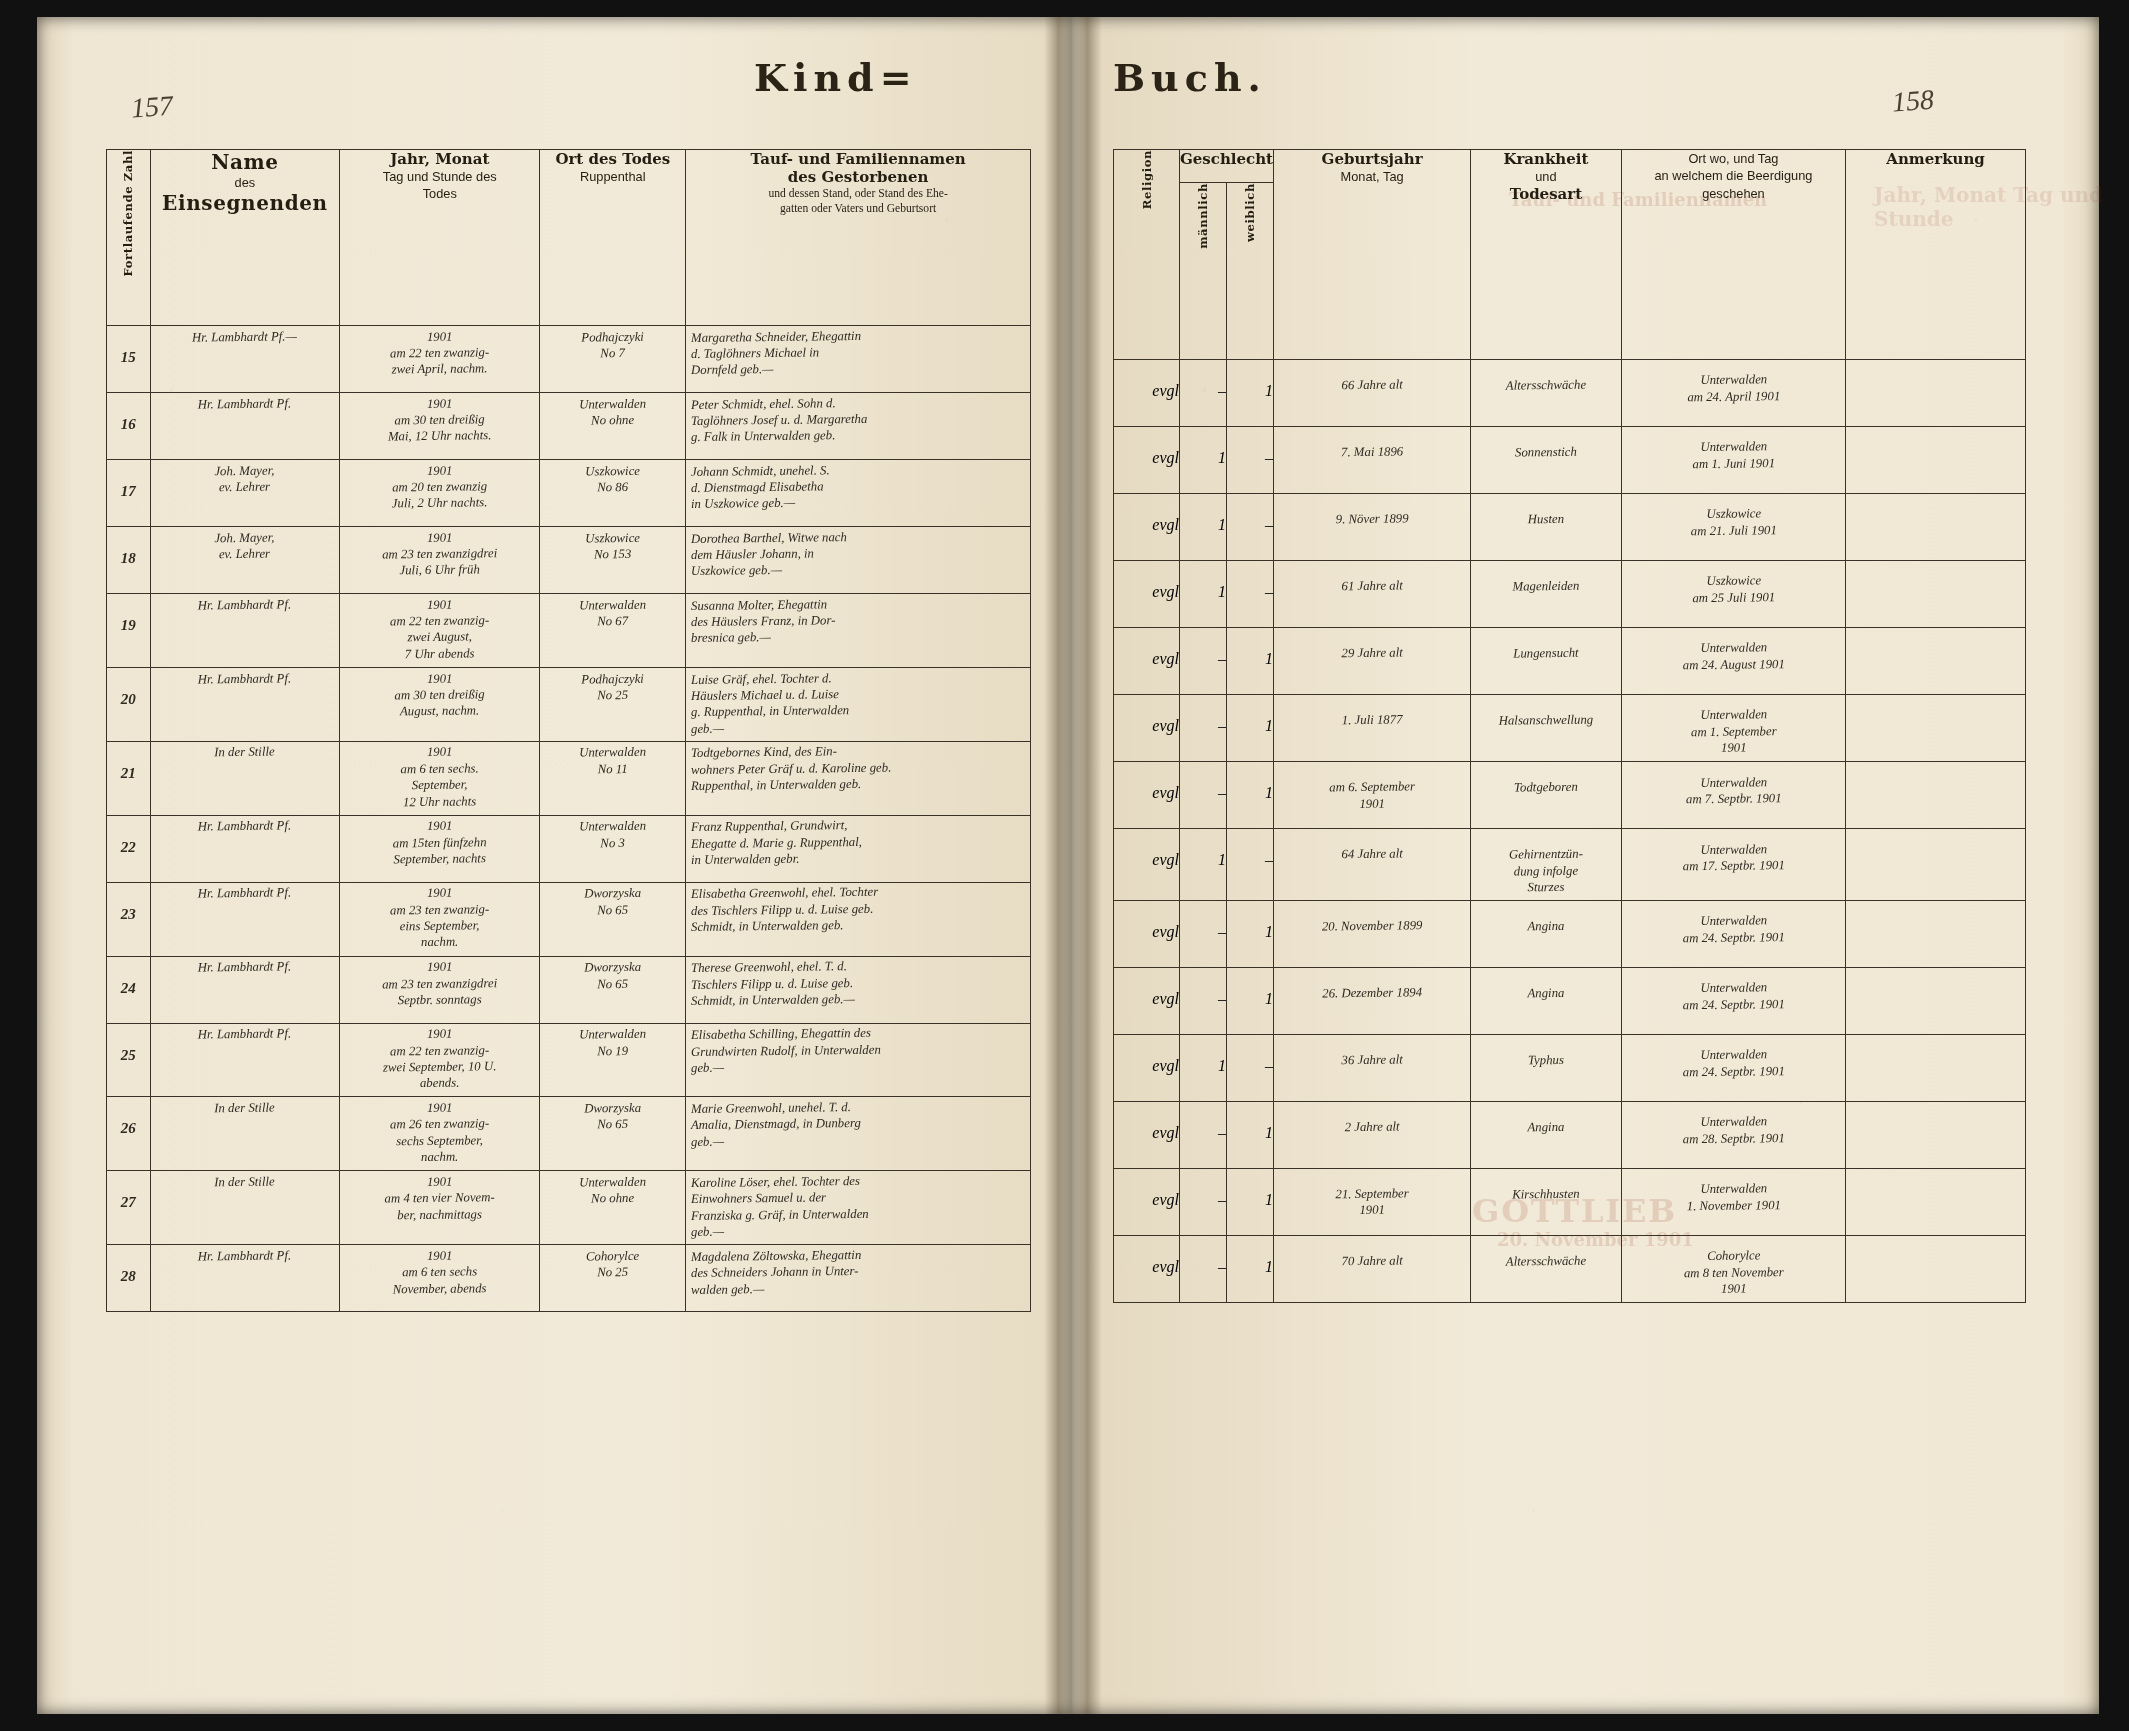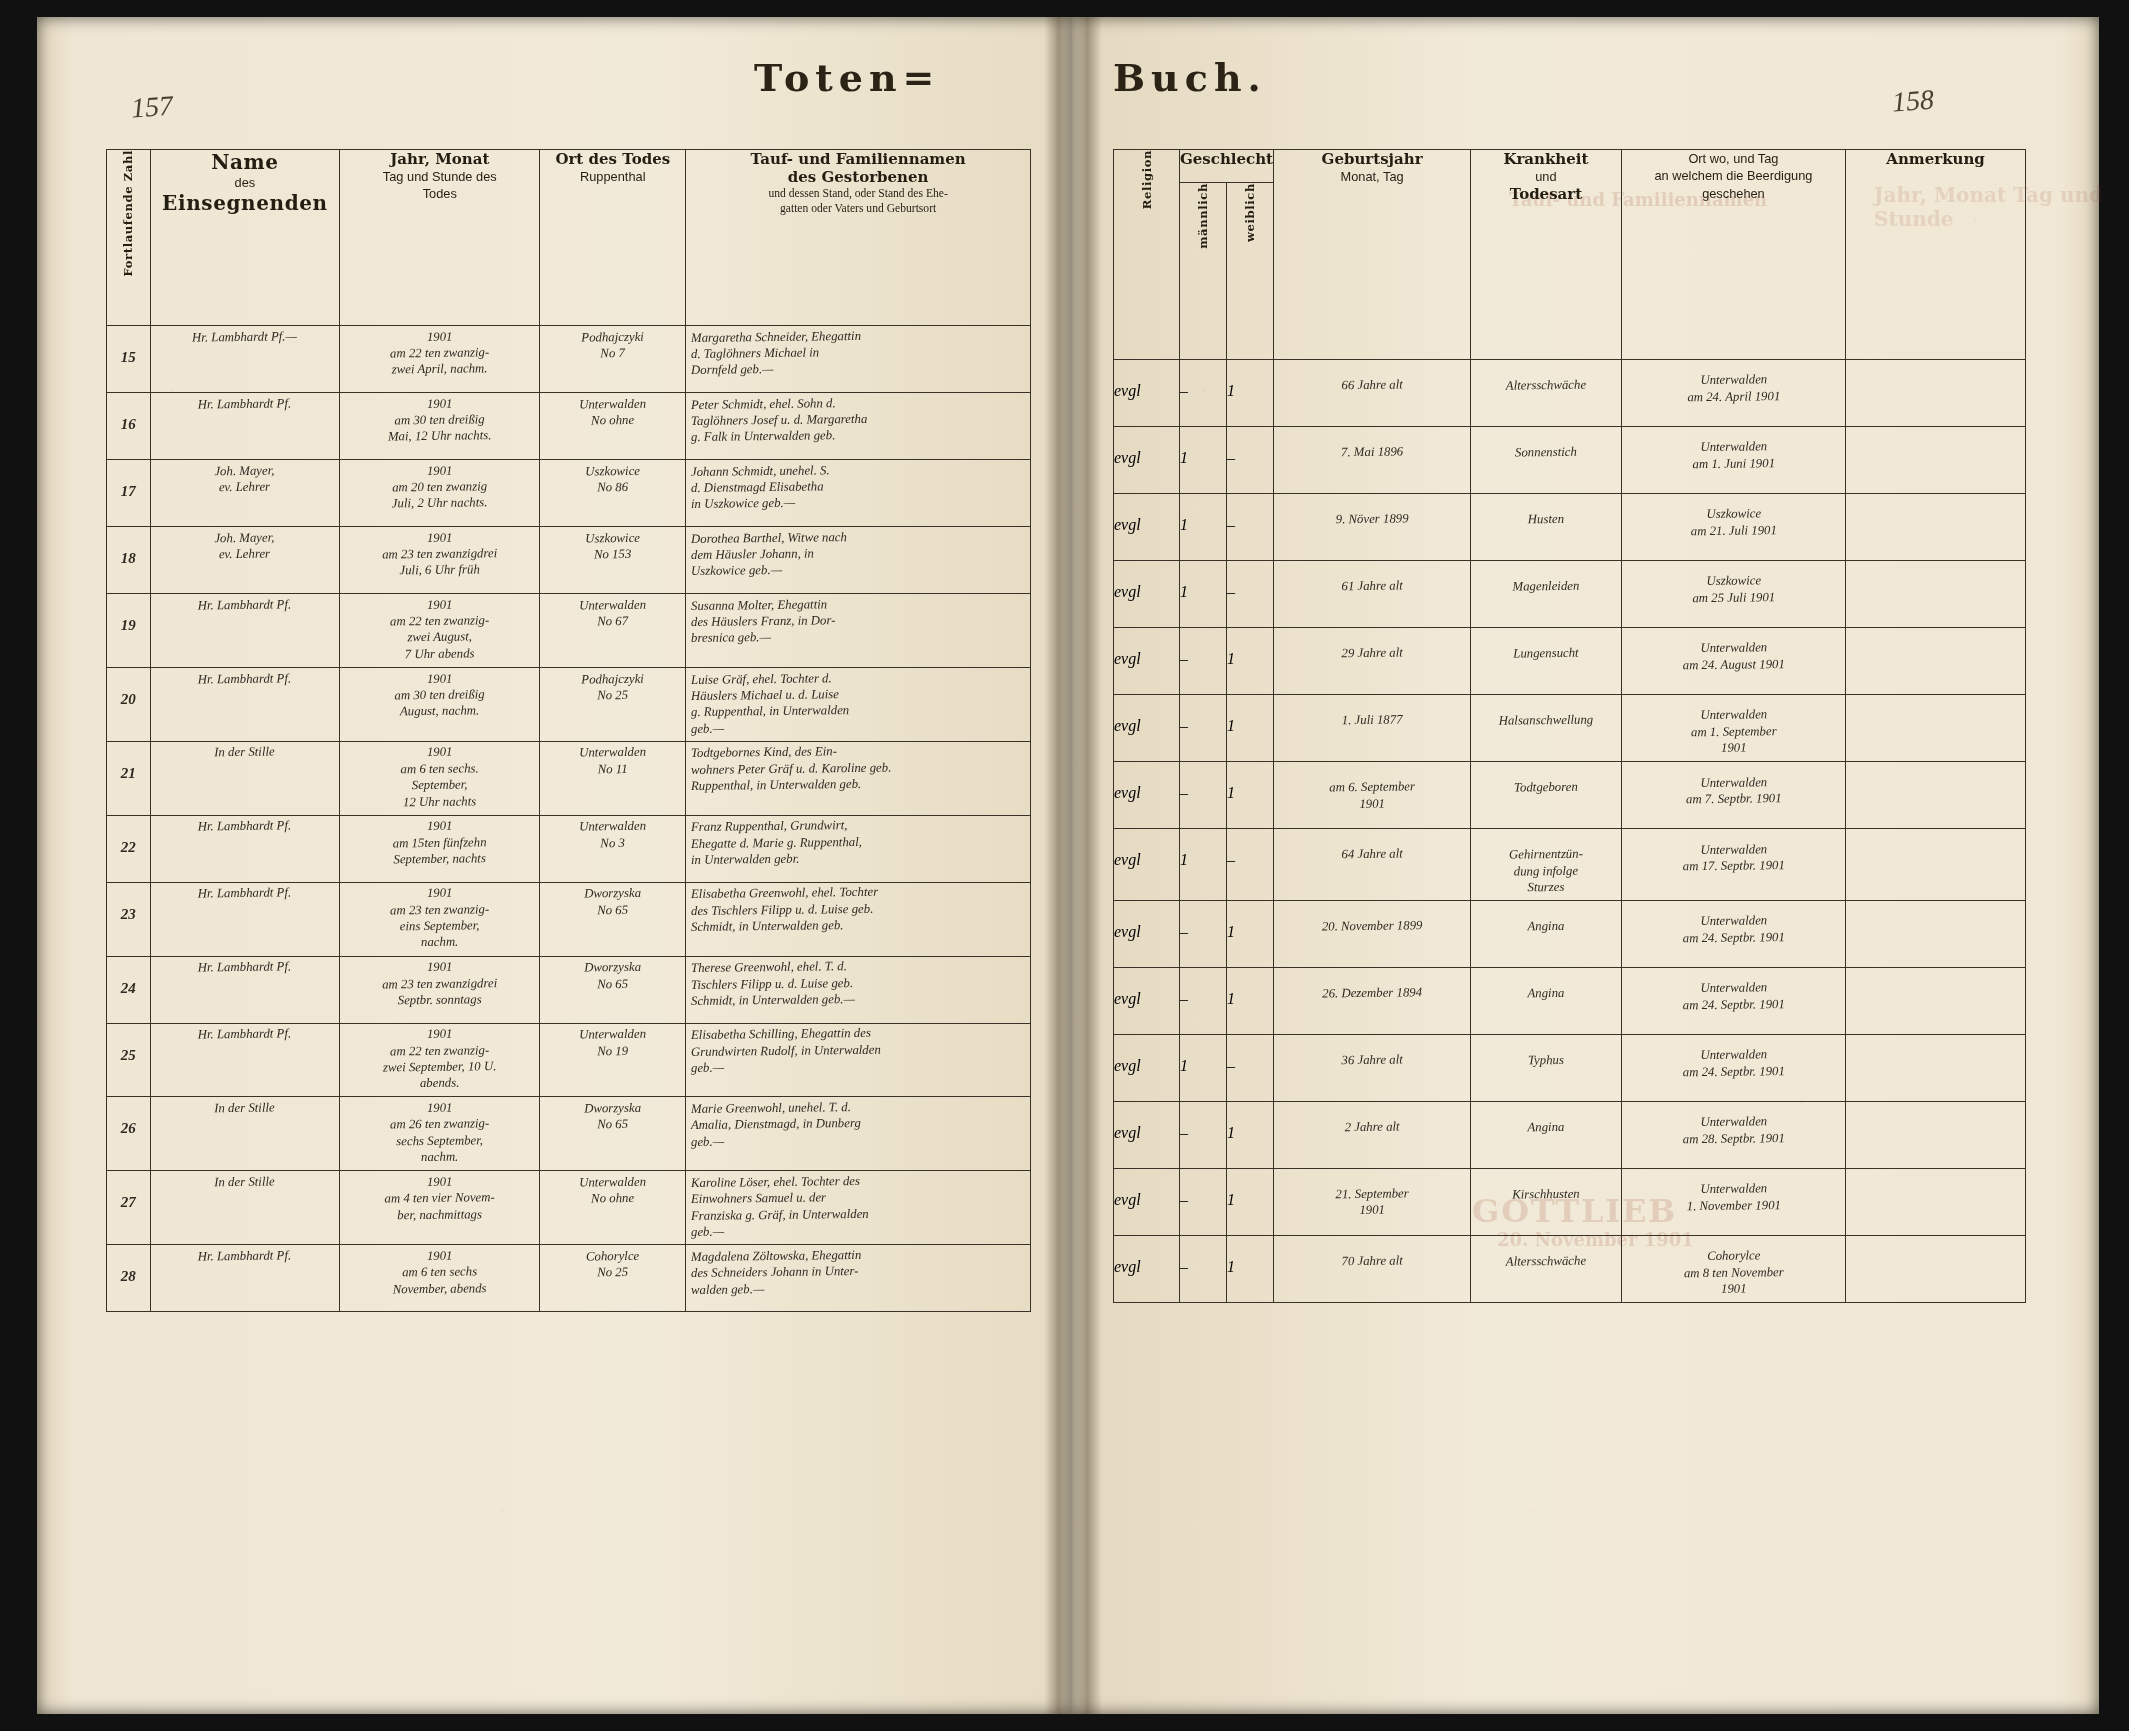--- a/index.html
+++ b/index.html
@@ -50,21 +50,21 @@
   .vert{writing-mode:vertical-rl;transform:rotate(180deg);margin:0 auto;
      font-family:"DejaVu Serif",serif;font-weight:bold;font-size:12.8px;letter-spacing:0.6px;}
   .vert.small{font-size:11.6px;font-weight:bold;}
 
   .row td{height:66px;}
   .cell{padding:3.7px 4.9px;font-family:"Liberation Serif",serif;font-style:italic;
      font-size:12.8px;line-height:1.28;color:#2e2a22;}
   .cell.c{text-align:center;}
   .num{text-align:center;font-size:15px;font-style:italic;color:#2e2a22;padding-top:23px;}
   .hand{font-style:italic;font-weight:bold;}
-  .gsign{text-align:left;font-size:16px;font-style:italic;padding-top:22px;}
+  .gsign{text-align:right;font-size:16px;font-style:italic;padding-top:22px;}
 
   
   .hw{display:block;transform:rotate(-.7deg);transform-origin:left center;}
 
   
   .bleed{position:absolute;color:rgba(150,60,40,.16);font-family:"DejaVu Serif",serif;
      font-weight:bold;pointer-events:none;}
   #bleed1{left:1509px;top:189px;font-size:18px;}
   #bleed2{left:1472px;top:1192px;font-size:32px;letter-spacing:1.8px;}
   #bleed3{left:1497px;top:1229px;font-size:18px;}
@@ -76,21 +76,21 @@
 <div id="book">
 
   <div class="leaf" id="leaf-left">
     <div class="speck"></div>
   </div>
   <div class="leaf" id="leaf-right">
     <div class="speck"></div>
   </div>
   <div id="gutter"></div>
 
-  <div class="bookTitle" id="title-left">Toten=</div>
+  <div class="bookTitle" id="title-left">Kind=</div>
   <div class="bookTitle" id="title-right">Buch.</div>
 
   <div class="folio" id="folio-left">157</div>
   <div class="folio" id="folio-right">158</div>
 
   <div class="bleed" id="bleed1">Tauf- und Familiennamen</div>
   <div class="bleed" id="bleed2">GOTTLIEB</div>
   <div class="bleed" id="bleed3">20. November 1901</div>
   <div class="bleed" id="bleed4">Jahr, Monat
 Tag und Stunde</div>

